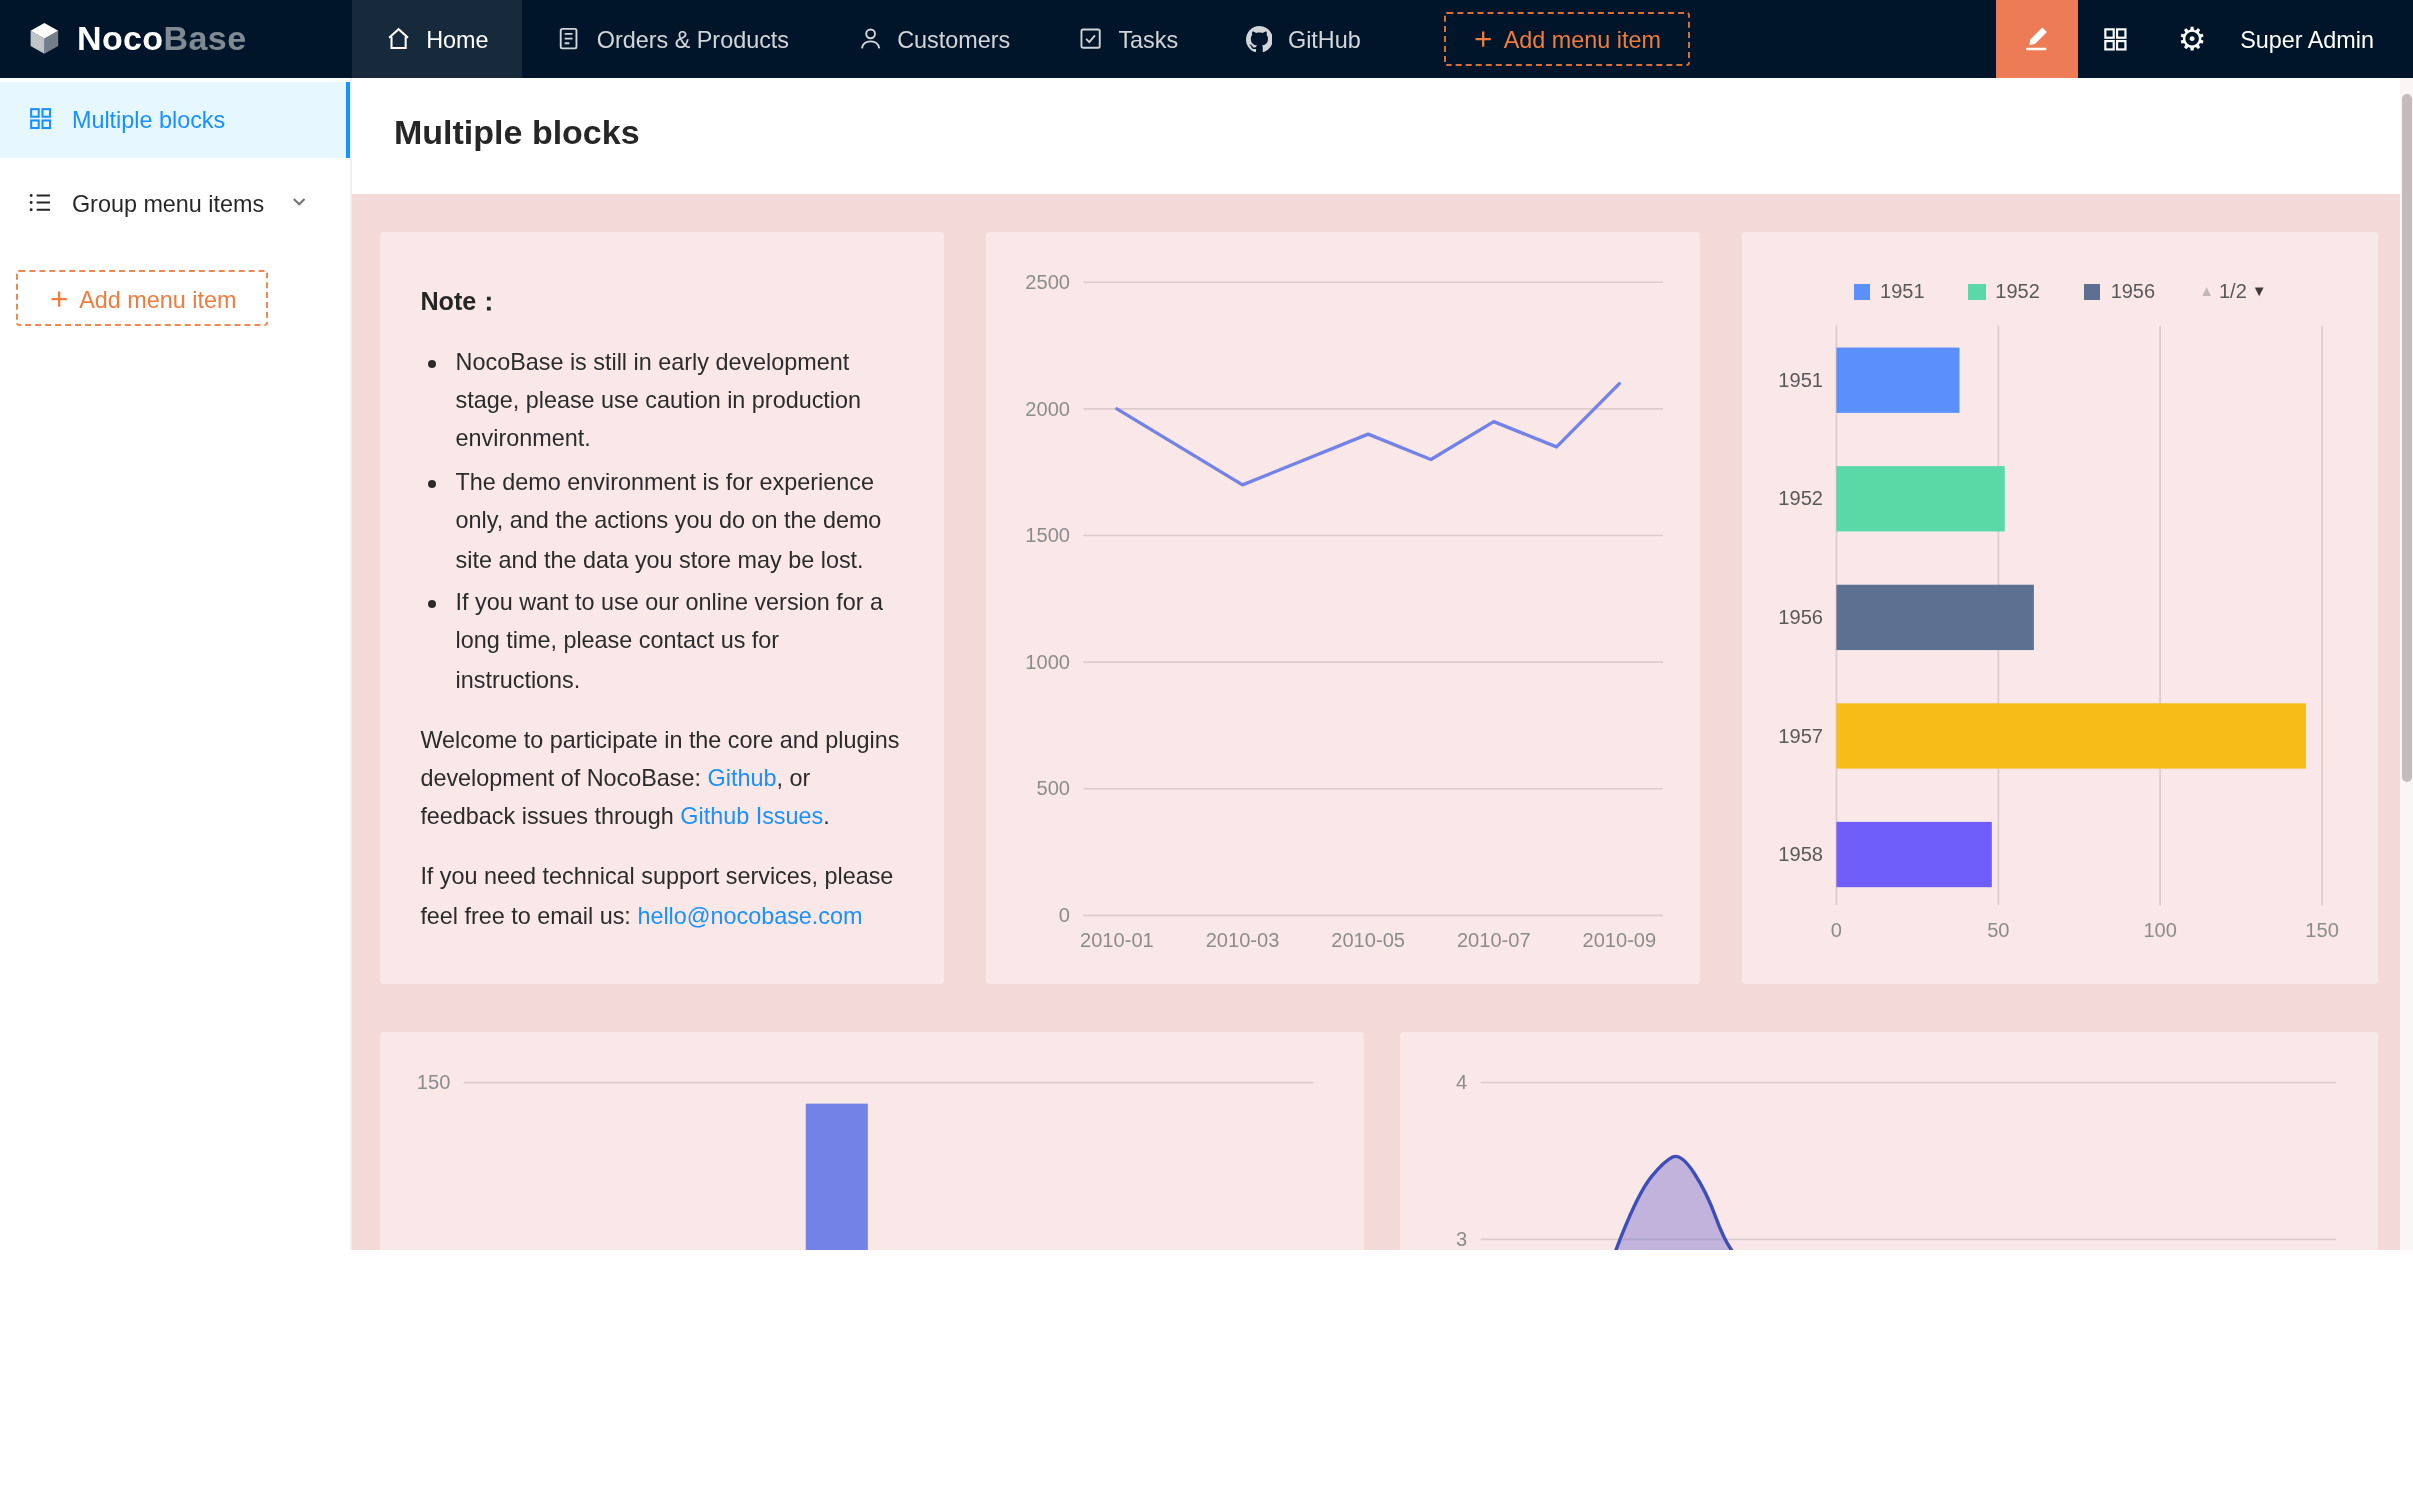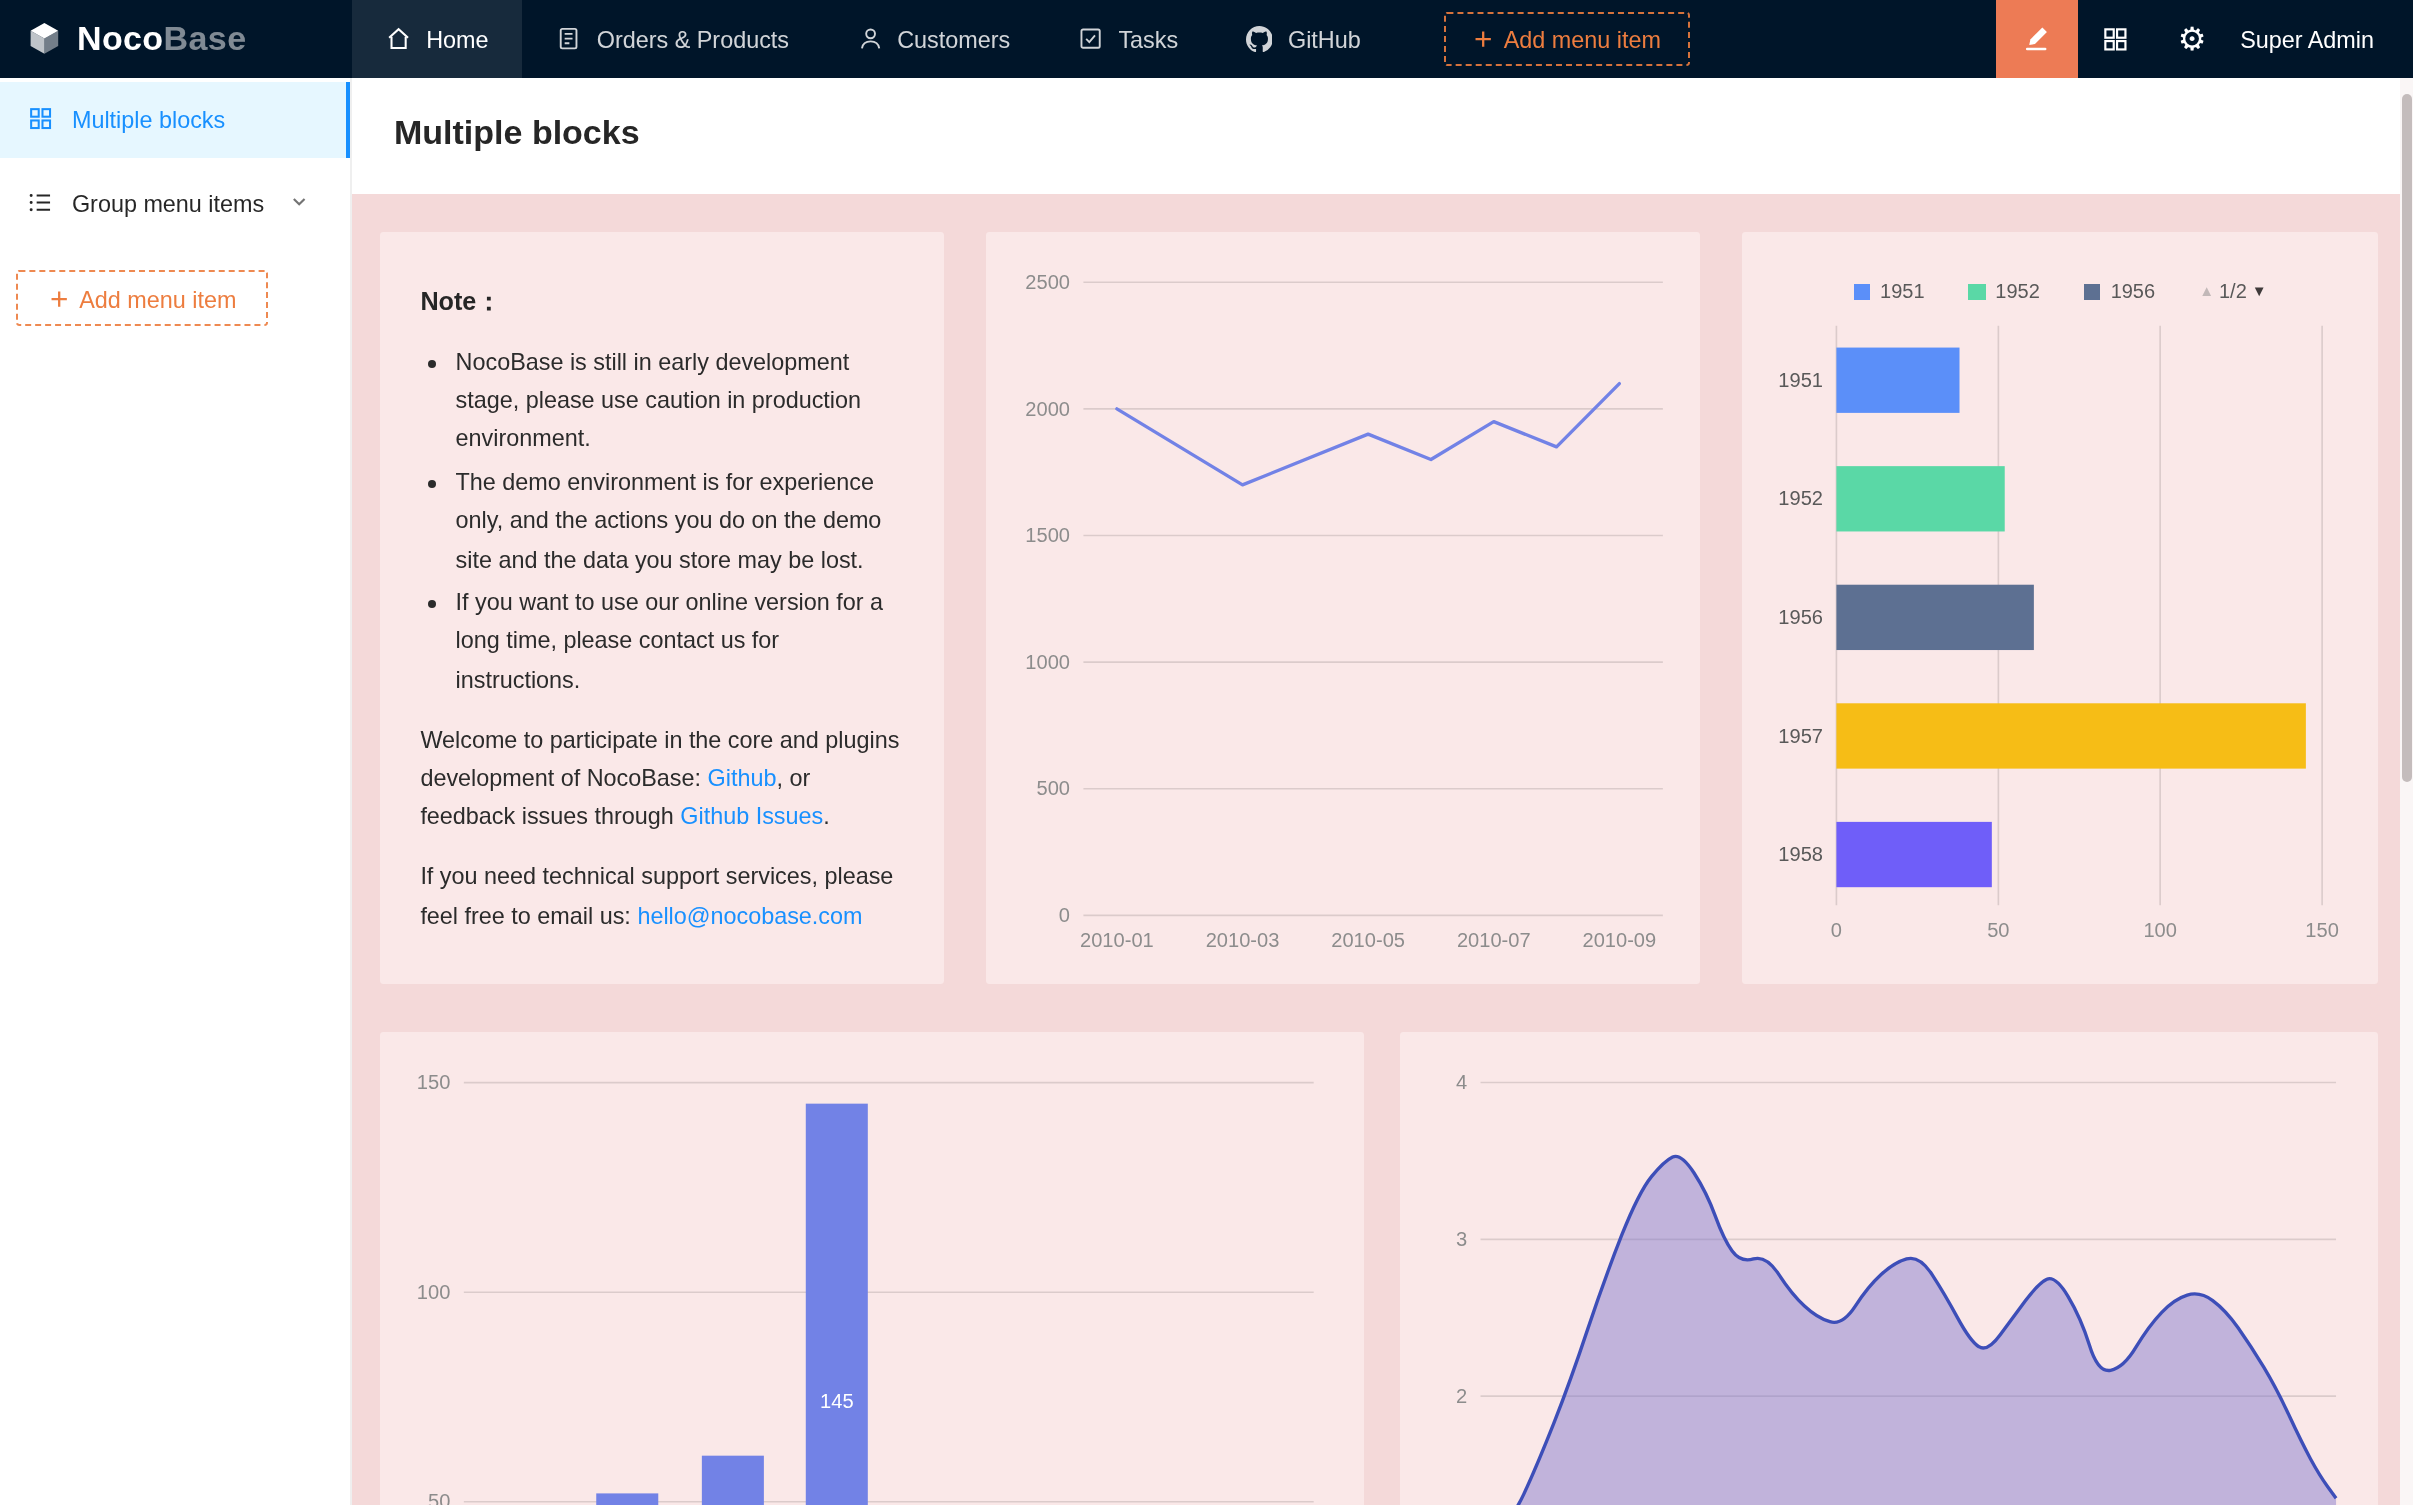--- a/index.html
+++ b/index.html
@@ -1,17 +1,17 @@
 <!DOCTYPE html>
 <html style="font-size:13.4px"><head>
 <meta charset="utf-8">
 <style>
   *{box-sizing:border-box}
   html,body{margin:0;padding:0;background:#fff;overflow:hidden}
-  .viewport{width:2413px;height:1505px;overflow:hidden;position:relative}
+  .viewport{width:2413px;height:1250px;overflow:hidden;position:relative}
   .stage{position:absolute;left:0;top:0;width:1207px;height:753px;overflow:hidden;
          transform:scale(2);transform-origin:0 0;
          font-family:"Liberation Sans",sans-serif;background:#fff}
 
   
   .navbar{position:absolute;top:0;left:0;width:1207px;height:39px;background:#001529;
           display:flex;align-items:stretch;z-index:5}
   .logo{width:176px;min-width:176px;display:flex;align-items:center;gap:6.7px;padding-left:13.4px;cursor:pointer}
   .logo-text{font-size:17px;font-weight:700;color:#fff;letter-spacing:0.2px}
   .logo-text .light{color:rgba(255,255,255,.5)}

